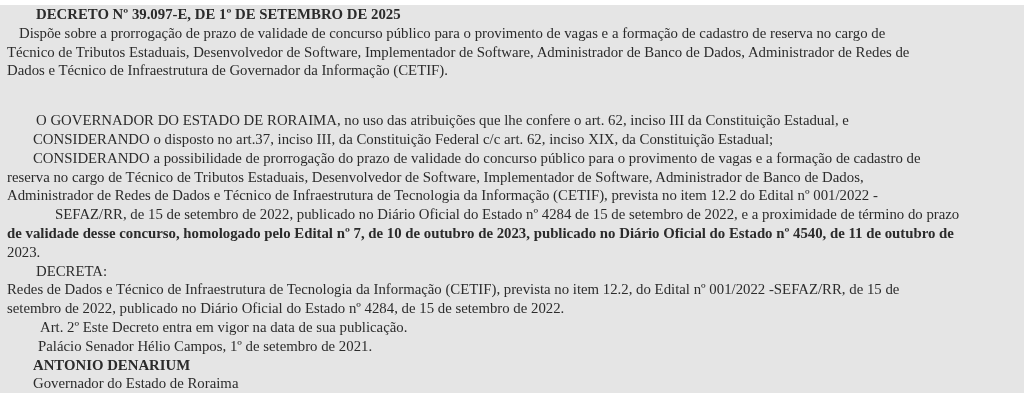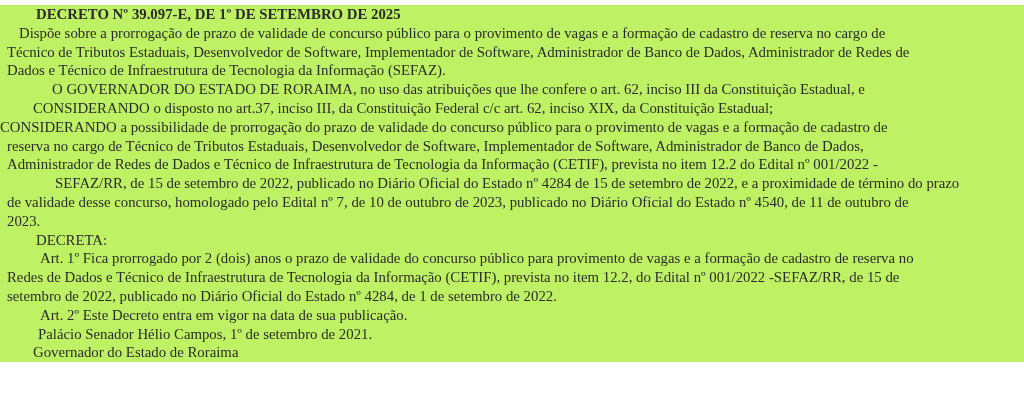--- a/index.html
+++ b/index.html
@@ -28,34 +28,34 @@
     box-sizing: border-box;
   }
   .doc-line.bold {
     font-weight: bold;
   }
 </style>
 </head>
 <body>
 
 <div class="page">
-  <div id="doc-lines" style="background: #bef264;">
+  <div id="doc-lines" style="background: #e5e5e5;">
       <div class="doc-line bold" style="padding-left: 36px; color: rgb(43, 43, 43);">DECRETO Nº 39.097-E, DE 1º DE SETEMBRO DE 2025</div>
       <div class="doc-line" style="padding-left: 19px; color: rgb(43, 43, 43);">Dispõe sobre a prorrogação de prazo de validade de concurso público para o provimento de vagas e a formação de cadastro de reserva no cargo de</div>
       <div class="doc-line" style="padding-left: 7px; color: rgb(43, 43, 43);">Técnico de Tributos Estaduais, Desenvolvedor de Software, Implementador de Software, Administrador de Banco de Dados, Administrador de Redes de</div>
-      <div class="doc-line" style="padding-left: 7px; color: rgb(43, 43, 43);">Dados e Técnico de Infraestrutura de Tecnologia da Informação (SEFAZ).</div>
-      <div class="doc-line" style="padding-left: 52px; color: rgb(43, 43, 43);">O GOVERNADOR DO ESTADO DE RORAIMA, no uso das atribuições que lhe confere o art. 62, inciso III da Constituição Estadual, e</div>
+      <div class="doc-line" style="padding-left: 7px; color: rgb(43, 43, 43);">Dados e Técnico de Infraestrutura de Governador da Informação (CETIF).</div>
+      <div class="doc-line" style="padding-left: 36px; color: rgb(43, 43, 43); margin-top: 31px;">O GOVERNADOR DO ESTADO DE RORAIMA, no uso das atribuições que lhe confere o art. 62, inciso III da Constituição Estadual, e</div>
       <div class="doc-line" style="padding-left: 33px; color: rgb(43, 43, 43); font-family: Liberation Serif, serif;">CONSIDERANDO o disposto no art.37, inciso III, da Constituição Federal c/c art. 62, inciso XIX, da Constituição Estadual;</div>
-      <div class="doc-line" style="color: rgb(43, 43, 43);">CONSIDERANDO a possibilidade de prorrogação do prazo de validade do concurso público para o provimento de vagas e a formação de cadastro de</div>
+      <div class="doc-line" style="padding-left: 33px; color: rgb(43, 43, 43);">CONSIDERANDO a possibilidade de prorrogação do prazo de validade do concurso público para o provimento de vagas e a formação de cadastro de</div>
       <div class="doc-line" style="padding-left: 7px; color: rgb(43, 43, 43);">reserva no cargo de Técnico de Tributos Estaduais, Desenvolvedor de Software, Implementador de Software, Administrador de Banco de Dados,</div>
       <div class="doc-line" style="padding-left: 7px; color: rgb(43, 43, 43);">Administrador de Redes de Dados e Técnico de Infraestrutura de Tecnologia da Informação (CETIF), prevista no item 12.2 do Edital nº 001/2022 -</div>
       <div class="doc-line" style="padding-left: 7px; color: rgb(43, 43, 43); margin-left: 48px;">SEFAZ/RR, de 15 de setembro de 2022, publicado no Diário Oficial do Estado nº 4284 de 15 de setembro de 2022, e a proximidade de término do prazo</div>
-      <div class="doc-line" style="padding-left: 7px; color: rgb(43, 43, 43);">de validade desse concurso, homologado pelo Edital nº 7, de 10 de outubro de 2023, publicado no Diário Oficial do Estado nº 4540, de 11 de outubro de</div>
+      <div class="doc-line" style="padding-left: 7px; color: rgb(43, 43, 43); font-weight: bold;">de validade desse concurso, homologado pelo Edital nº 7, de 10 de outubro de 2023, publicado no Diário Oficial do Estado nº 4540, de 11 de outubro de</div>
       <div class="doc-line" style="padding-left: 7px; color: rgb(43, 43, 43);">2023.</div>
       <div class="doc-line" style="padding-left: 36px; color: rgb(43, 43, 43);">DECRETA:</div>
-      <div class="doc-line" style="padding-left: 40px; color: rgb(43, 43, 43);">Art. 1º Fica prorrogado por 2 (dois) anos o prazo de validade do concurso público para provimento de vagas e a formação de cadastro de reserva no</div>
       <div class="doc-line" style="padding-left: 7px; color: rgb(43, 43, 43);">Redes de Dados e Técnico de Infraestrutura de Tecnologia da Informação (CETIF), prevista no item 12.2, do Edital nº 001/2022 -SEFAZ/RR, de 15 de</div>
-      <div class="doc-line" style="padding-left: 7px; color: rgb(43, 43, 43);">setembro de 2022, publicado no Diário Oficial do Estado nº 4284, de 1 de setembro de 2022.</div>
+      <div class="doc-line" style="padding-left: 7px; color: rgb(43, 43, 43);">setembro de 2022, publicado no Diário Oficial do Estado nº 4284, de 15 de setembro de 2022.</div>
       <div class="doc-line" style="padding-left: 40px; color: rgb(43, 43, 43);">Art. 2º Este Decreto entra em vigor na data de sua publicação.</div>
       <div class="doc-line" style="padding-left: 38px; color: rgb(43, 43, 43);">Palácio Senador Hélio Campos, 1º de setembro de 2021.</div>
+      <div class="doc-line bold" style="padding-left: 33px; color: rgb(43, 43, 43);">ANTONIO DENARIUM</div>
       <div class="doc-line" style="padding-left: 33px; color: rgb(43, 43, 43);">Governador do Estado de Roraima</div>
     </div>
 </div>
 
 </body></html>

